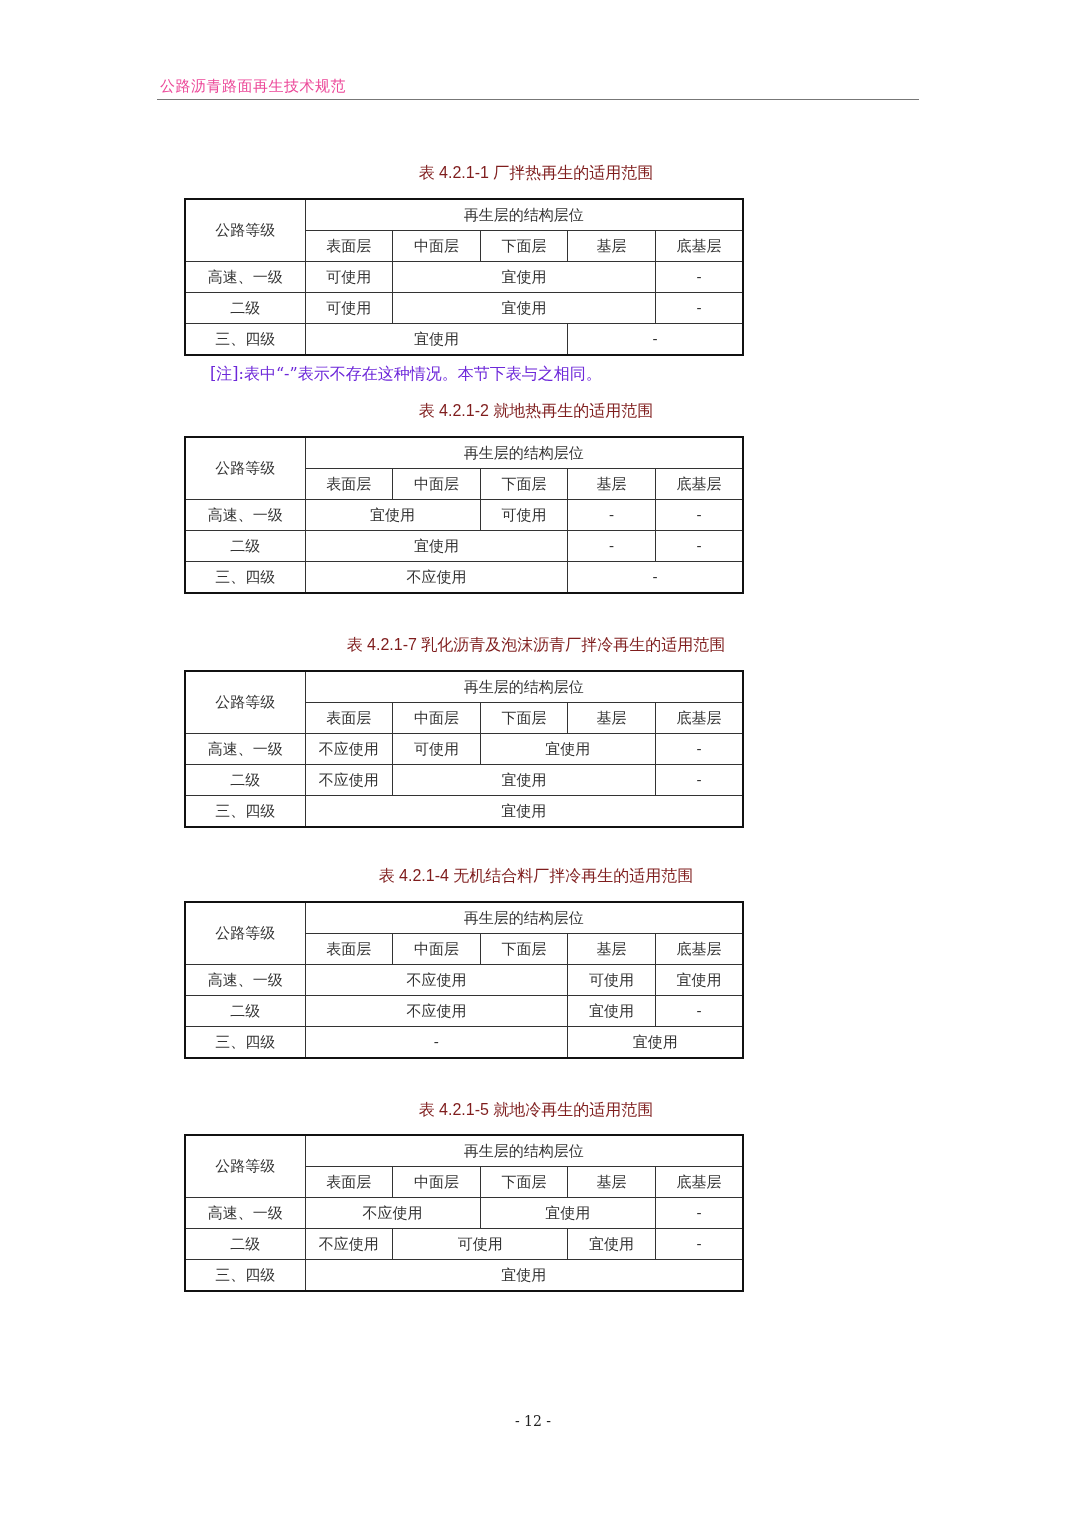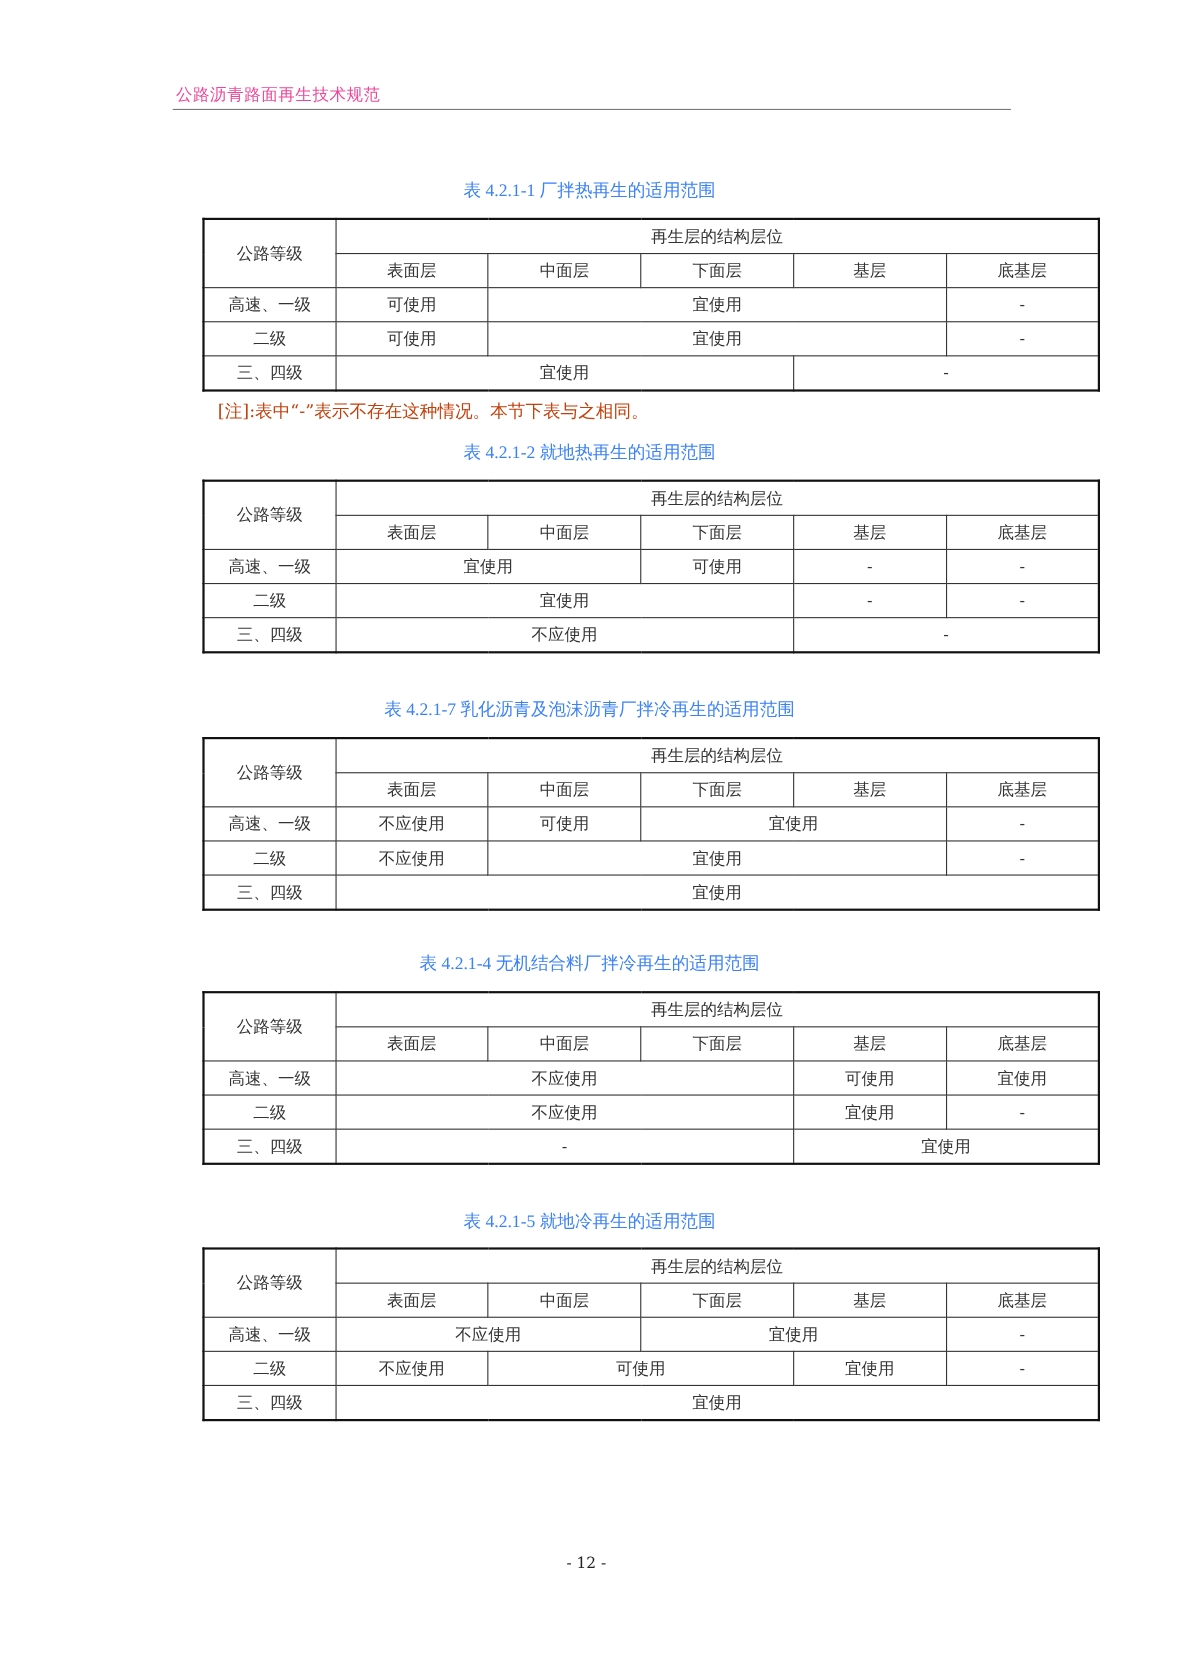--- a/index.html
+++ b/index.html
@@ -1,22 +1,22 @@
 <!DOCTYPE html>
 <html><head>
 <meta charset="utf-8">
 <style>
   html, body { margin:0; padding:0; background:#ffffff; }
   body { width:1074px; height:1520px; position:relative; overflow:hidden;
          font-family:"DejaVu Serif","Liberation Serif",serif; color:#1a1a1a; }
   .running-head { position:absolute; left:160px; top:77px; font-size:15px; color:#ec4899; letter-spacing:0.5px; }
   .head-rule { position:absolute; left:157px; top:99px; width:762px; height:0; border-top:1.5px solid #777; }
-  .caption { position:absolute; left:0; width:1072px; text-align:center; font-family:Liberation Serif, serif; font-size:16px; color:#3b82f6; }
-  .note { position:absolute; left:198px; top:364px; font-size:16px; color:#c2410c; }
-  table.spec { position:absolute; left:184px; width:816px; border-collapse:collapse; border:2.5px solid #111; table-layout:fixed;padding-left:40px; }
+  .caption { position:absolute; left:0; width:1072px; text-align:center; font-family:Liberation Sans, sans-serif; font-size:16px; color:#7f1d1d; }
+  .note { position:absolute; left:210px; top:364px; font-size:16px; color:#6d28d9; }
+  table.spec { position:absolute; left:184px; width:560px; border-collapse:collapse; border:2.5px solid #111; table-layout:fixed;padding-left:40px; }
   table.spec td { border:1px solid #333; height:30px; text-align:center; vertical-align:middle; font-size:15px; color:#333; padding:0; }
   table.spec col.c0 { width:120px; }
   .page-num { position:absolute; left:0; width:1066px; top:1413px; text-align:center; font-size:14px; color:#222; }
 </style>
 </head>
 <body>
 
 <div class="running-head">公路沥青路面再生技术规范</div>
 <div class="head-rule"></div>
 

